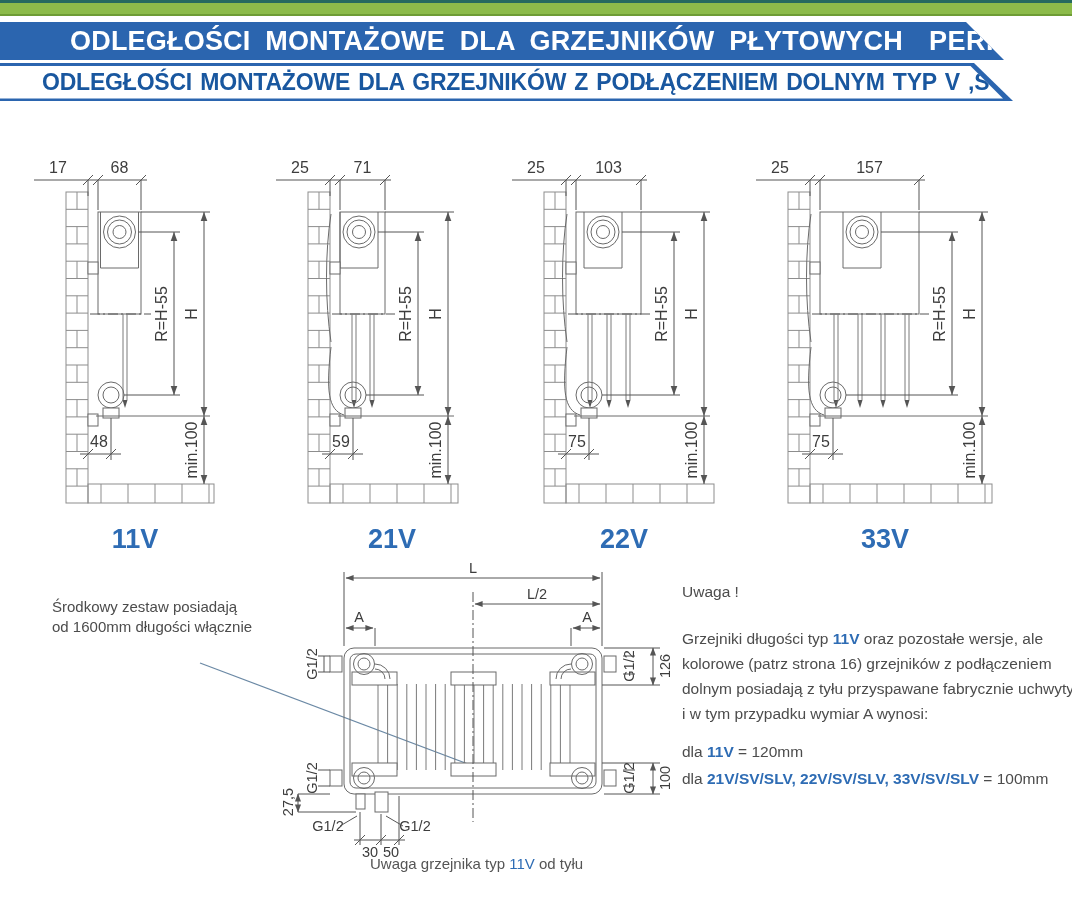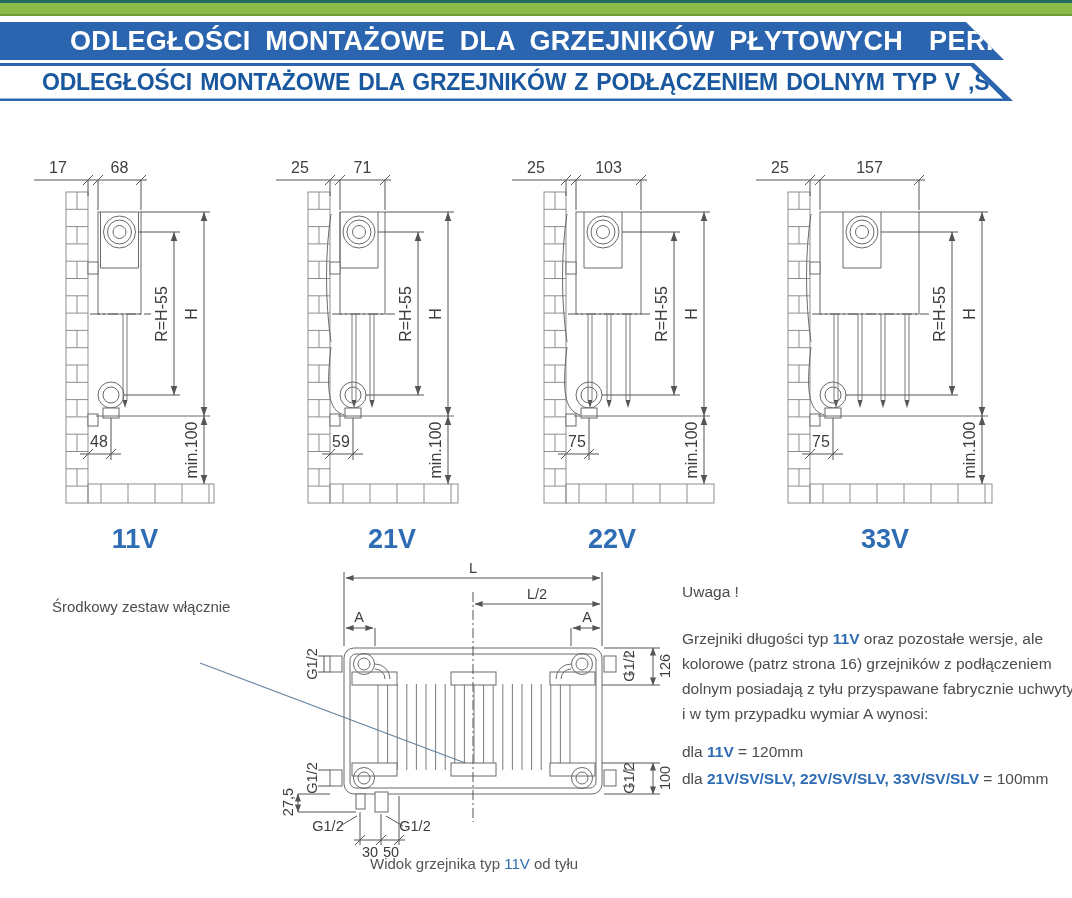--- a/index.html
+++ b/index.html
@@ -318,21 +318,21 @@
           <text x="158" y="167" transform="rotate(-90 158 162)">R=H-55</text>
           <line x1="200" y1="264" x2="200" y2="332" class="dm"></line>
           <polygon points="196.7,273 203.3,273 200,264" class="ar"></polygon>
           <polygon points="196.7,323 203.3,323 200,332" class="ar"></polygon>
           <text x="188" y="303" transform="rotate(-90 188 298)">min.100</text>
           <line x1="54" y1="302" x2="95" y2="302" class="dm"></line>
           <line x1="57" y1="307" x2="67" y2="297" class="dm"></line>
           <line x1="80" y1="307" x2="90" y2="297" class="dm"></line>
           <line x1="85" y1="266" x2="85" y2="308" class="dm"></line>
           <text x="73" y="295">75</text>
-        </svg><div class="tlabel" style="left: 48px;">22V</div></div>
+        </svg><div class="tlabel" style="left: 60px;">22V</div></div>
       <div class="dcol" style="left: 748px; width: 248px; height: 410px;"><svg viewBox="0 0 248 362" width="248" height="362">
           <rect x="40" y="40" width="22" height="311" class="bk"></rect>
           <line x1="40" y1="57.3" x2="62" y2="57.3" class="bk"></line>
           <line x1="40" y1="74.6" x2="62" y2="74.6" class="bk"></line>
           <line x1="40" y1="91.9" x2="62" y2="91.9" class="bk"></line>
           <line x1="40" y1="109.2" x2="62" y2="109.2" class="bk"></line>
           <line x1="40" y1="126.5" x2="62" y2="126.5" class="bk"></line>
           <line x1="40" y1="143.8" x2="62" y2="143.8" class="bk"></line>
           <line x1="40" y1="161.10000000000002" x2="62" y2="161.10000000000002" class="bk"></line>
           <line x1="40" y1="178.4" x2="62" y2="178.4" class="bk"></line>
@@ -420,21 +420,22 @@
         </svg><div class="tlabel" style="left: 77px;">33V</div></div>
     </div>
 
   <div id="bottom">
 
     <svg id="leader" width="1072" height="343">
       <line x1="200" y1="108" x2="468" y2="209" stroke="#6b89a5" stroke-width="1.2"></line>
     </svg>
 
     <div class="note">
-      <div>Środkowy zestaw włącznie</div>
+      <div>Środkowy zestaw posiadają</div>
+      <div>od 1600mm długości włącznie</div>
     </div>
 
     <svg id="rear" viewBox="0 0 400 335" width="400" height="335">
       <defs>
         <marker id="mA" viewBox="0 0 10 10" refX="9.5" refY="5" markerWidth="10" markerHeight="8" orient="auto-start-reverse">
           <path d="M0,1.2 L10,5 L0,8.8 z"></path>
         </marker>
       </defs>
 
       <line class="dm" x1="74" y1="18" x2="328" y2="18" marker-start="url(#mA)" marker-end="url(#mA)"></line>
@@ -542,21 +543,21 @@
       <text transform="rotate(-90 40 218)" x="40" y="223">G1/2</text>
       <line class="dm" x1="46" y1="210" x2="58" y2="210"></line>
         <line class="dm" x1="46" y1="226" x2="58" y2="226"></line>
       <text transform="rotate(-90 16 242)" x="16" y="247">27,5</text>
       <line class="dm" x1="26" y1="234" x2="58" y2="234"></line>
       <line class="dm" x1="26" y1="252" x2="84" y2="252"></line>
       <line class="dm" x1="26" y1="234" x2="26" y2="252" marker-start="url(#mA)" marker-end="url(#mA)"></line>
     </svg>
 
     <div class="caption">
-      <span>Widok grzejnika typ</span>
+      <span>Uwaga grzejnika typ</span>
       <span class="blue">11V</span>
       <span>od tyłu</span>
     </div>
 
     <div class="uwaga">
       <div class="uw-title">Uwaga !</div>
       <p class="uw-p">
         <span>Grzejniki długości typ</span>
         <span class="hl">11V</span>
         <span>oraz pozostałe wersje, ale kolorowe (patrz strona 16) grzejników z podłączeniem dolnym posiadają z tyłu przyspawane fabrycznie uchwyty i w tym przypadku wymiar A wynosi:</span>

